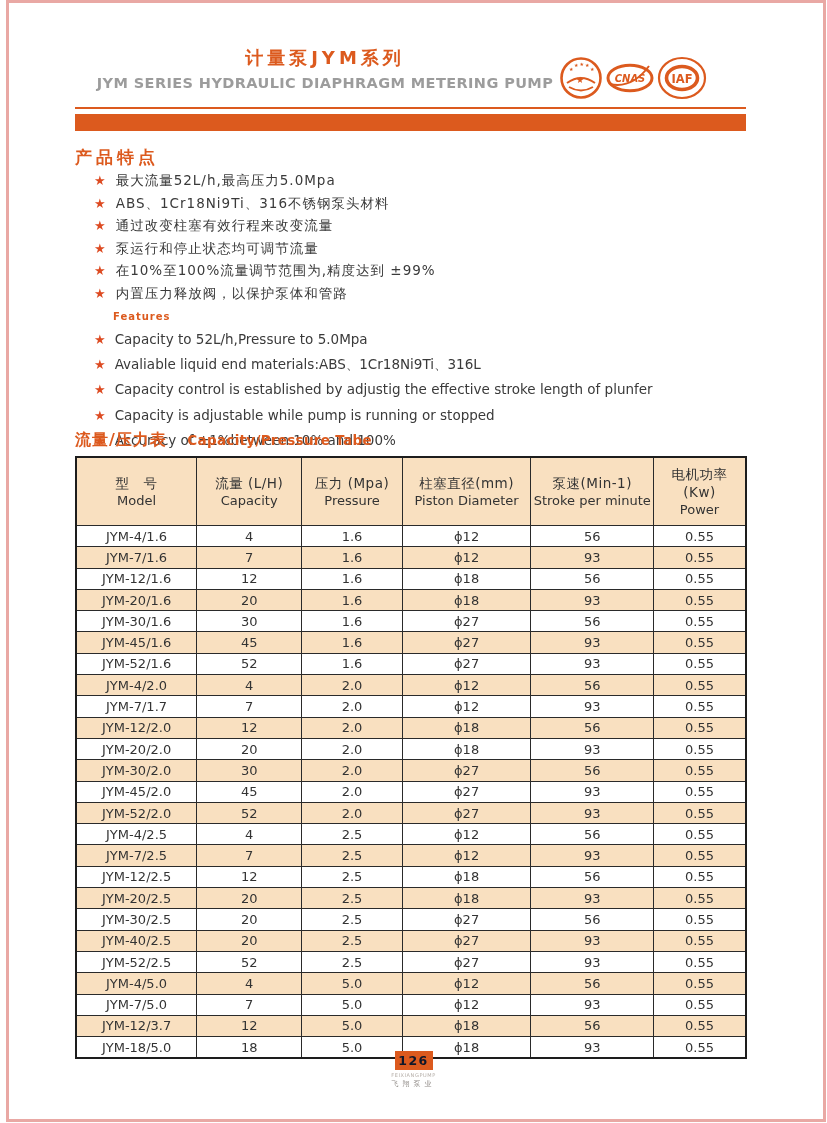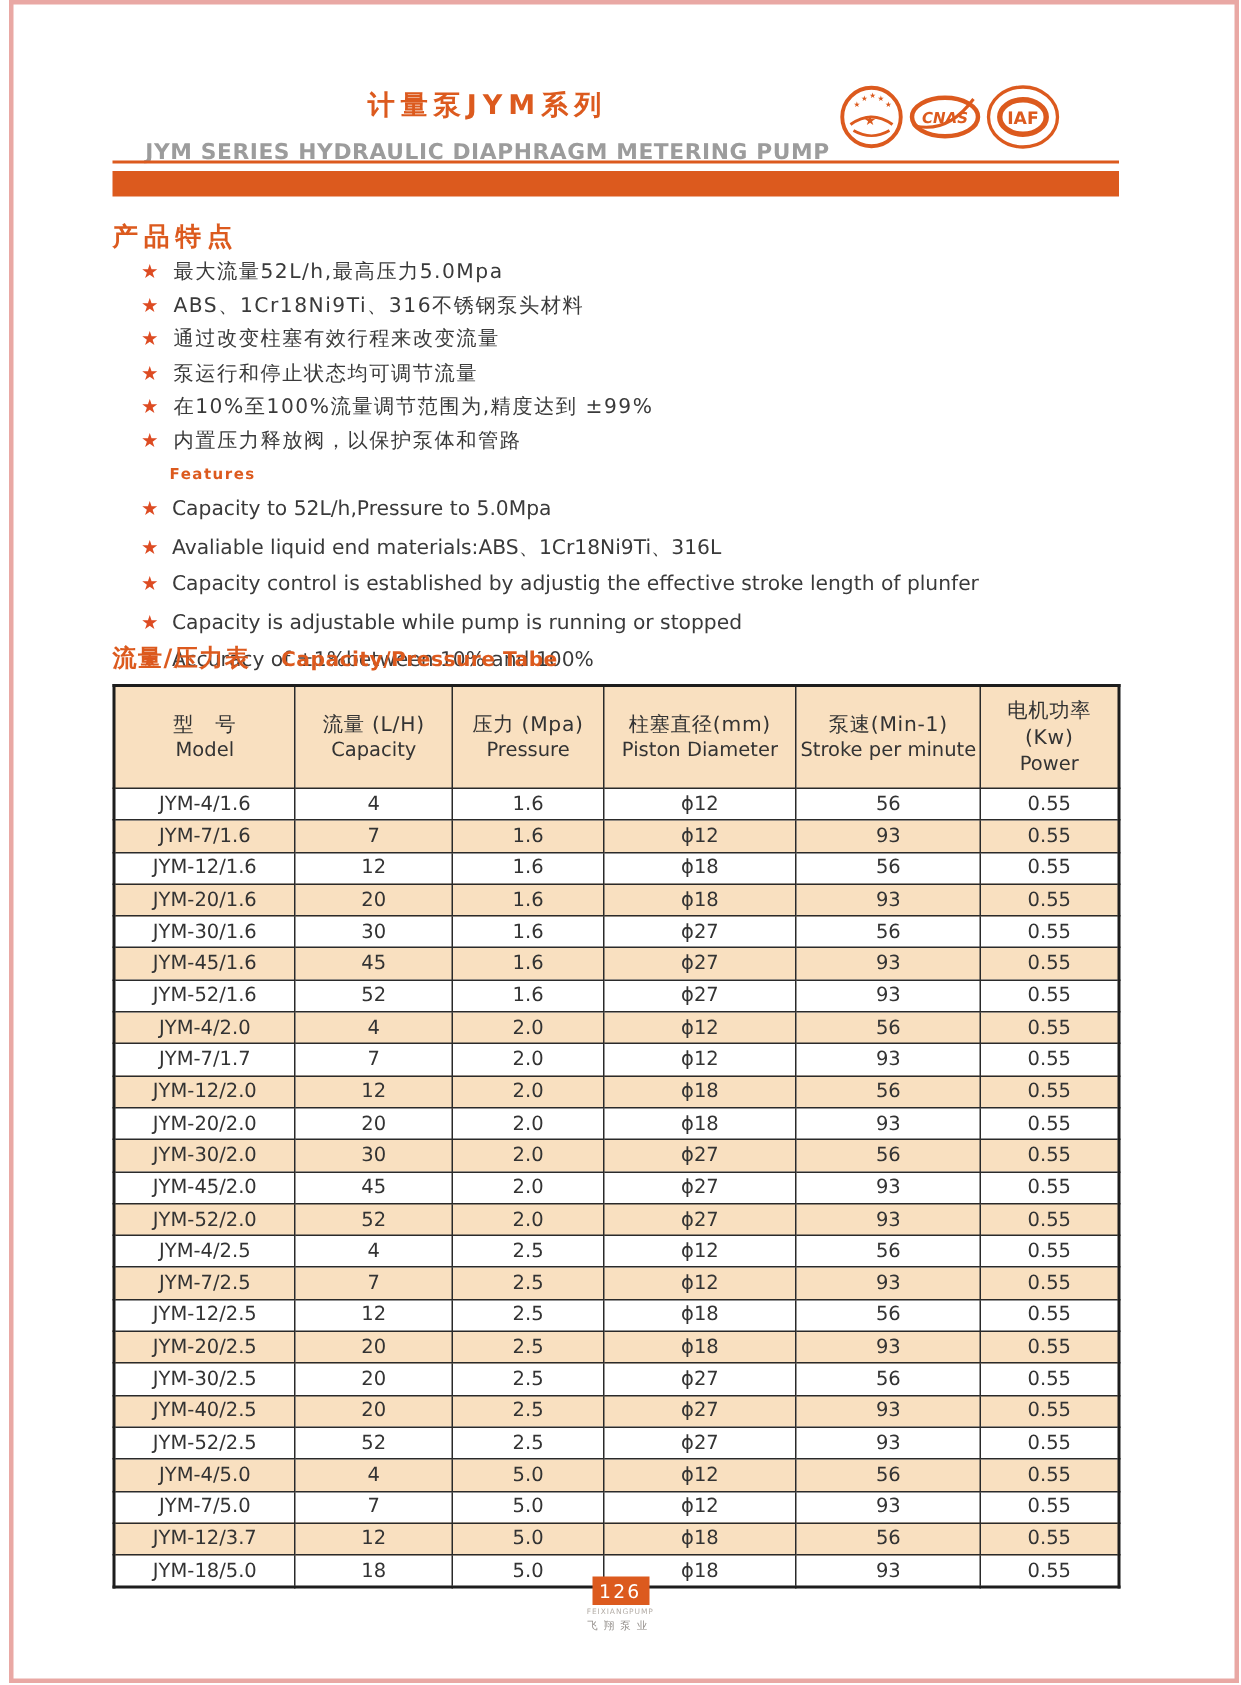--- a/index.html
+++ b/index.html
@@ -13,21 +13,21 @@
   .page{
     position:relative;width:827px;height:1123px;background:#ffffff;
     font-family:"DejaVu Sans","Liberation Sans",sans-serif;overflow:hidden;
   }
   .frame{position:absolute;top:0;left:6px;right:1px;bottom:1px;
     border:3px solid var(--frame-pink);pointer-events:none;}
 
   
   .header{position:absolute;left:75px;top:44px;width:672px;height:62px;}
   .titles{position:absolute;left:0;top:2px;width:500px;text-align:center;}
-  .title-cn{margin:12px;font-size:18px;font-weight:bold;color:var(--accent-orange);letter-spacing:4px;}
+  .title-cn{margin:0;font-size:18px;font-weight:bold;color:var(--accent-orange);letter-spacing:4px;}
   .title-en{margin:5px 0 0;font-size:14.5px;font-weight:bold;color:var(--subtitle-gray);
     letter-spacing:0.4px;white-space:nowrap;}
   .logos{position:absolute;right:40px;top:12px;display:flex;align-items:center;gap:3px;color:var(--accent-orange);}
 
   .rule-thin{position:absolute;left:75px;top:107px;width:671px;height:2px;background:var(--accent-orange);}
   .rule-thick{position:absolute;left:75px;top:114px;width:671px;height:17px;background:var(--accent-orange);}
 
   
   .features{position:absolute;left:75px;top:146px;width:620px;}
   .sec-heading{margin:0 0 3px;font-size:17px;font-weight:bold;color:var(--accent-orange);letter-spacing:4px;}
@@ -51,21 +51,21 @@
   .th-cn{font-size:13.5px;line-height:18px;letter-spacing:0.5px;}
   .th-en{font-size:13px;line-height:18px;}
   tbody td{font-size:13px;height:20.3px;padding:0 2px;}
   tbody tr:nth-child(even) td{background:var(--row-beige);}
   col.c-model{width:18%;} col.c-cap{width:15.7%;} col.c-press{width:15%;}
   col.c-diam{width:19.2%;} col.c-stroke{width:18.3%;} col.c-power{width:13.8%;}
 
   
   .footer{position:absolute;left:0;top:1050px;width:827px;text-align:center;}
   .page-badge{display:inline-block;min-width:34px;height:19px;line-height:19px;
-    background:var(--accent-orange);color:#ffffff;font-size:12.5px;font-weight:normal;
+    background:var(--accent-orange);color:#0f172a;font-size:12.5px;font-weight:bold;
     letter-spacing:1.5px;padding:0 2px;}
   .brand-en{font-size:5px;color:#b3aca6;letter-spacing:0.6px;margin-top:2px;}
   .brand-cn{font-size:7px;color:#918c88;letter-spacing:4px;margin-top:1px;}
 </style>
 </head>
 <body>
 
 <div class="page">
   <div class="frame"></div>
 

